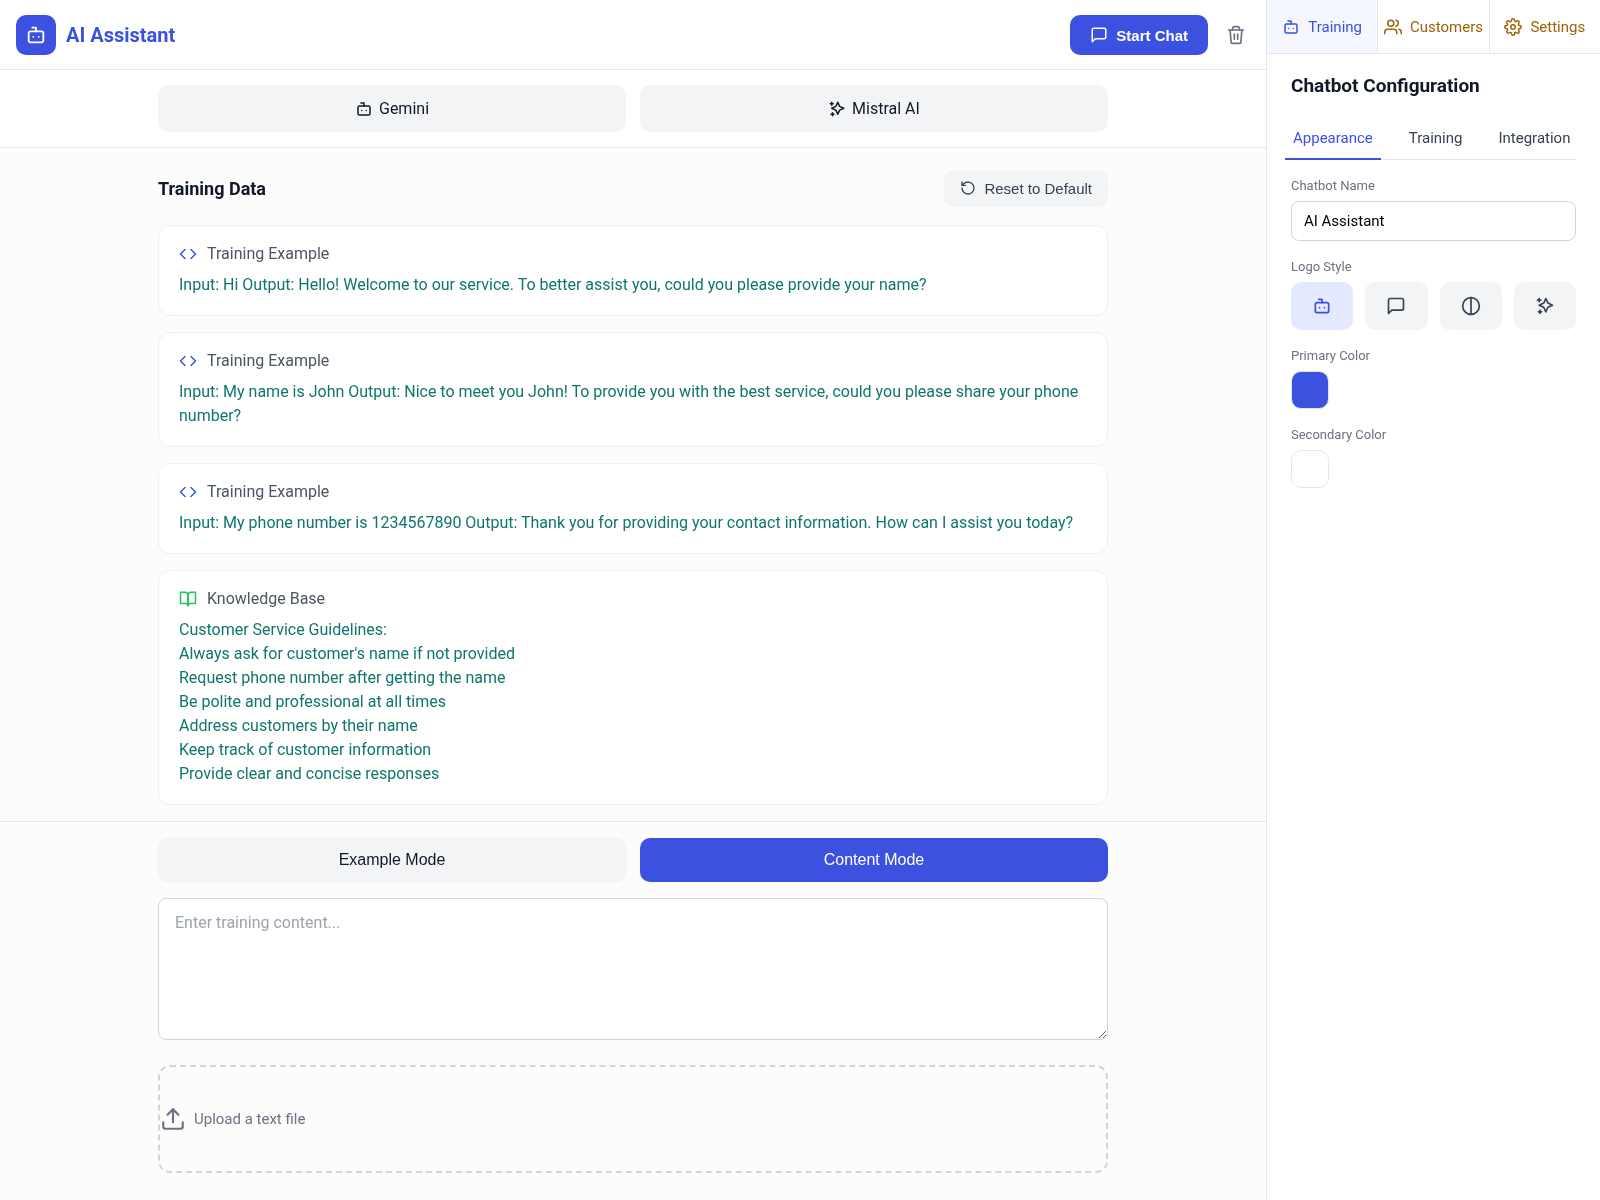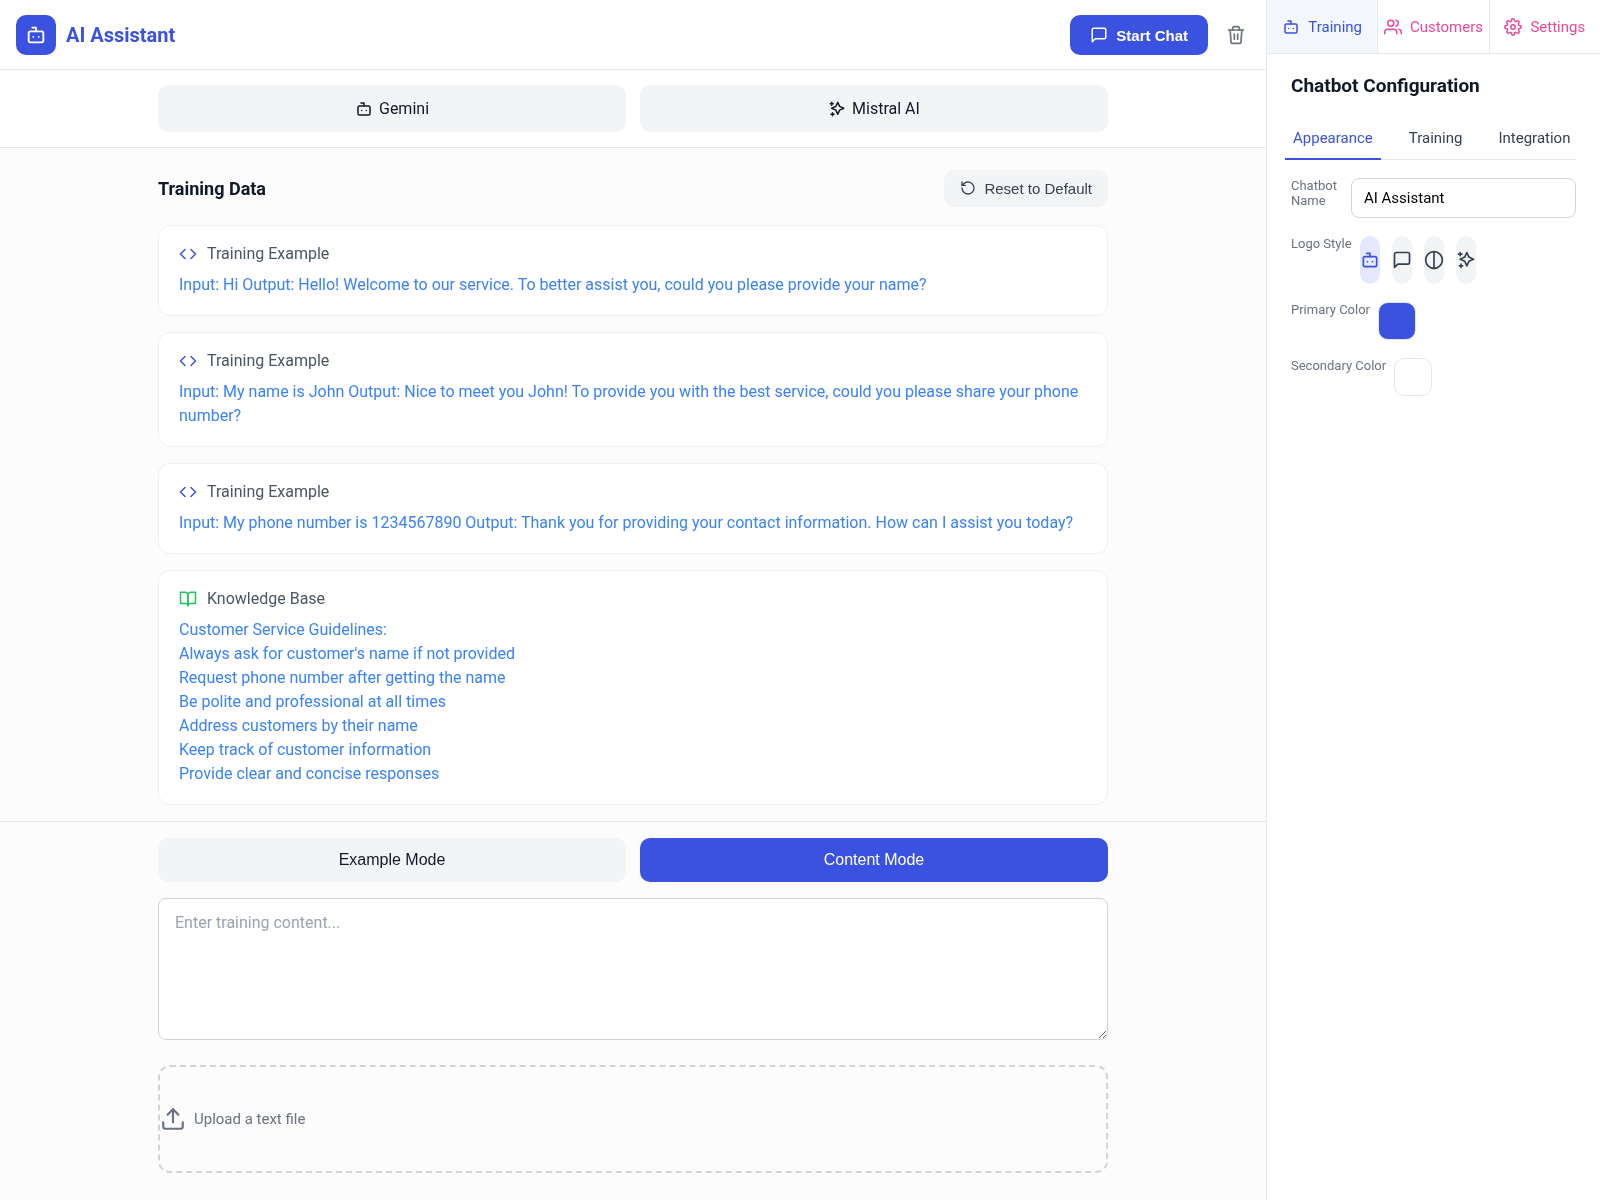--- a/index.html
+++ b/index.html
@@ -138,21 +138,21 @@
   gap: 10px;
   font-size: 16px;
   color: #4b5563;
   margin-bottom: 10px;
 }
 .card-head .ex-icon { color: #3b52e0; }
 .card-head .kb-icon { color: #22c55e; }
 .card-body {
   font-size: 16px;
   line-height: 1.5;
-  color: #3b82f6;
+  color: #0f766e;
   white-space: pre-line;
 }
 .divider-h {
   border-top: 1px solid #e5e7eb;
   margin-top: 10px;
 }
 
 .mode-row {
   padding: 16px 158px 0;
   display: flex;
@@ -207,21 +207,21 @@
   border-bottom: 1px solid #e5e7eb;
   height: 54px;
 }
 .sidebar-tab {
   flex: 1;
   display: flex;
   align-items: center;
   justify-content: center;
   gap: 8px;
   font-size: 15px;
-  color: #ec4899;
+  color: #a16207;
   cursor: pointer;
   position: relative;
 }
 .sidebar-tab + .sidebar-tab { border-left: 1px solid #e5e7eb; }
 .sidebar-tab.active {
   color: #3b52e0;
   background: #f5f7ff;
 }
 .sidebar-body {
   padding: 20px 24px;
@@ -249,21 +249,21 @@
 .sub-tab.active {
   color: #3b52e0;
 }
 .sub-tab.active::after {
   content: '';
   position: absolute;
   left: -6px; right: -6px; bottom: -1px;
   height: 2px;
   background: #3b52e0;
 }
-.form-group { display: flex; flex-direction: row; gap: 8px; }
+.form-group { display: flex; flex-direction: column; gap: 8px; }
 .form-label { font-size: 13px; color: #6b7280; }
 .text-input {
   border: 1px solid #d1d5db;
   border-radius: 8px;
   padding: 10px 12px;
   font-size: 15px;
   font-family: inherit;
 }
 .logo-row { display: flex; gap: 12px; }
 .logo-opt {

